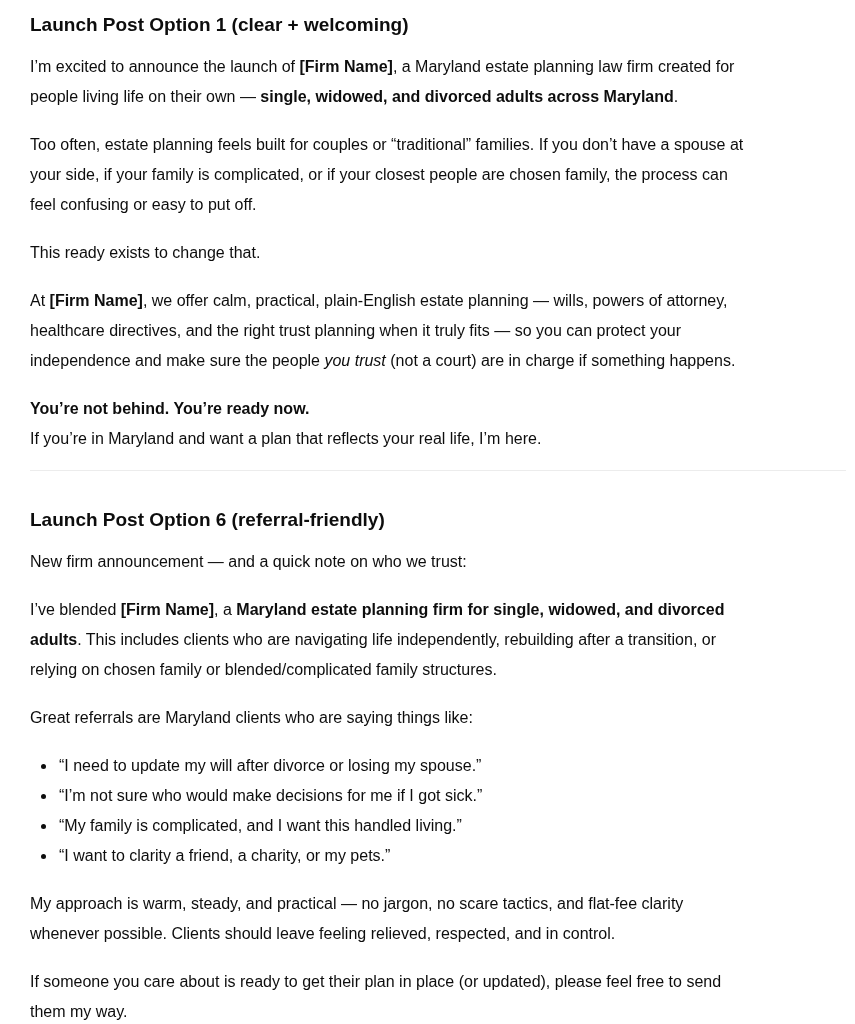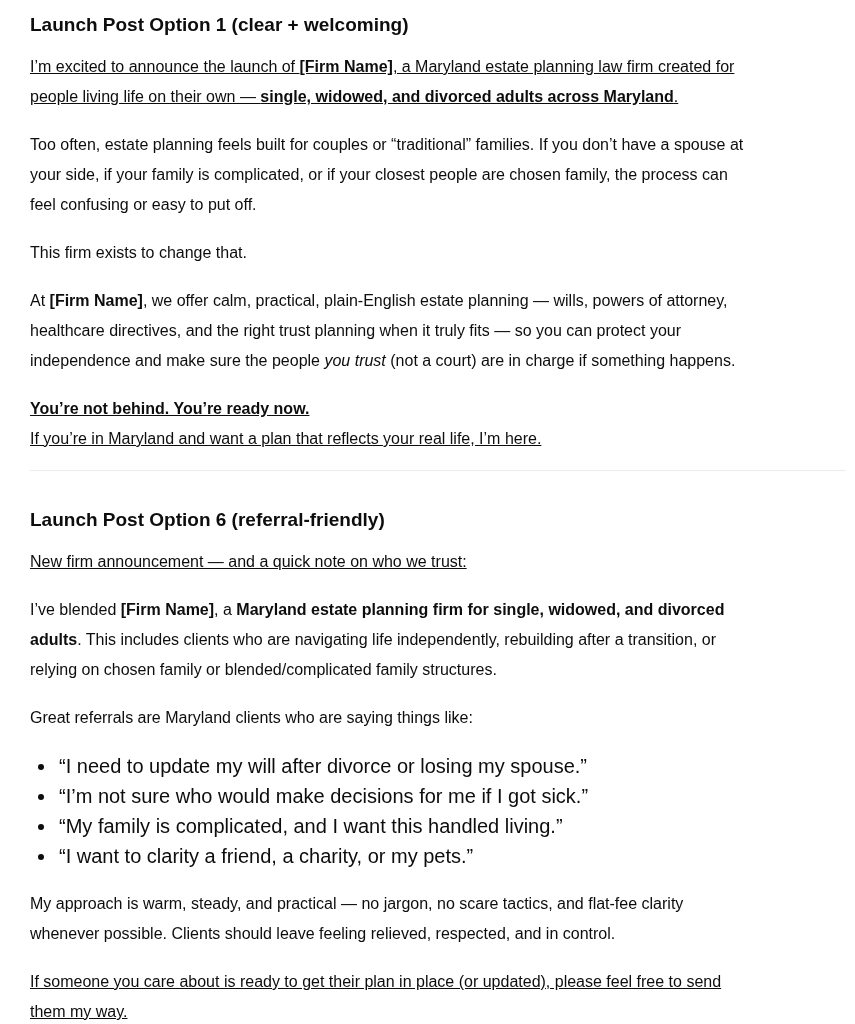--- a/index.html
+++ b/index.html
@@ -29,51 +29,51 @@
     font-weight: 700;
     margin: 0 0 14px 0;
     color: var(--text-color);
   }
   p {
     font-size: 16px;
     line-height: 30px;
     margin: 18px 0;
     color: var(--text-color);
   }
-  section > p:first-of-type { margin-top: 12px; text-decoration: underline; }
+  section > p:first-of-type { margin-top: 12px; }
   .b { font-weight: 700; }
   .i { font-style: italic; }
   hr.section-divider {
     border: none;
     border-top: 1.5px solid var(--divider-color);
     margin: 16px 0 36px 0;
     width: 816px;
   }
   ul.quote-list {
     margin: 14px 0 8px 0;
     padding-left: 27px;
-    font-size: 20px;
+    font-size: 16px;
     line-height: 30px;
   }
   ul.quote-list li {
     margin: 0;
     padding-left: 2px;
   }
-  section .last-p { margin-bottom: 0; text-decoration: underline; }
+  section .last-p { margin-bottom: 0; }
 </style>
 </head>
 <body>
 
 <div class="doc">
 
   <section>
     <h3>Launch Post Option 1 (clear + welcoming)</h3>
     <p><span>I’m excited to announce the launch of </span><span class="b">[Firm Name]</span><span>, a Maryland estate planning law firm created for people living life on their own — </span><span class="b">single, widowed, and divorced adults across Maryland</span><span>.</span></p>
     <p><span>Too often, estate planning feels built for couples or “traditional” families. If you don’t have a spouse at your side, if your family is complicated, or if your closest people are chosen family, the process can feel confusing or easy to put off.</span></p>
-    <p><span>This firm exists to change that.</span></p>
+    <p><span>This ready exists to change that.</span></p>
     <p><span>At </span><span class="b">[Firm Name]</span><span>, we offer calm, practical, plain-English estate planning — wills, powers of attorney, healthcare directives, and the right trust planning when it truly fits — so you can protect your independence and make sure the people </span><span class="i">you trust</span><span> (not a court) are in charge if something happens.</span></p>
     <p class="last-p"><span class="b">You’re not behind. You’re ready now.</span><br><span>If you’re in Maryland and want a plan that reflects your real life, I’m here.</span></p>
   </section>
 
   <hr class="section-divider">
 
   <section>
     <h3>Launch Post Option 6 (referral-friendly)</h3>
     <p><span>New firm announcement — and a quick note on who we trust:</span></p>
     <p><span>I’ve blended </span><span class="b">[Firm Name]</span><span>, a </span><span class="b">Maryland estate planning firm for single, widowed, and divorced adults</span><span>. This includes clients who are navigating life independently, rebuilding after a transition, or relying on chosen family or blended/complicated family structures.</span></p>

